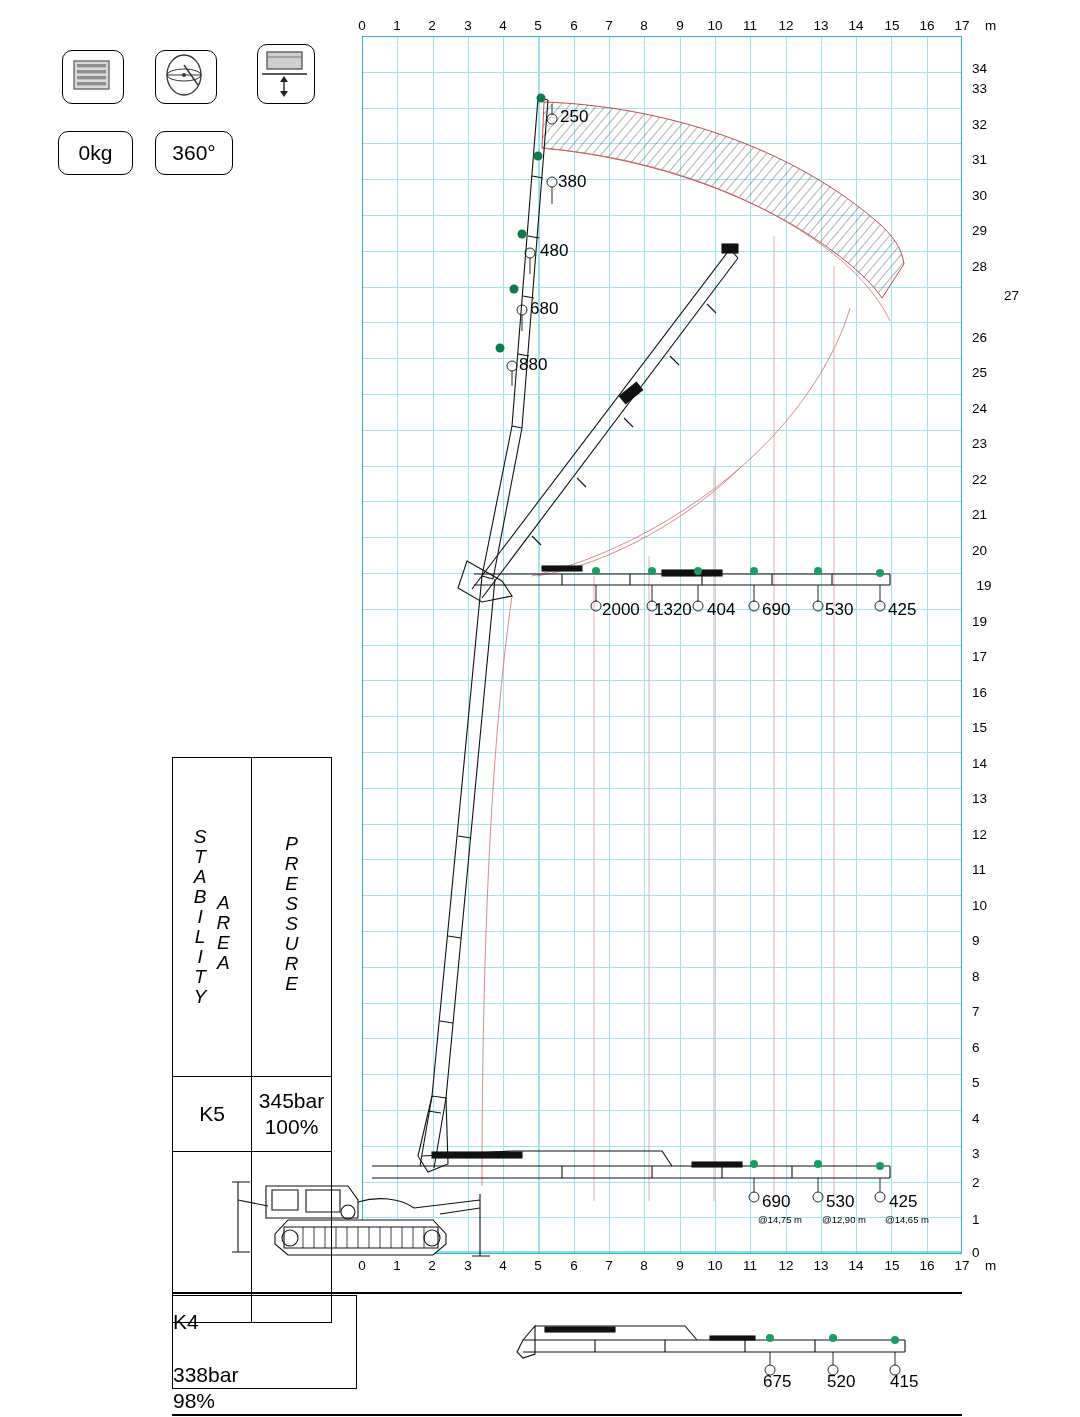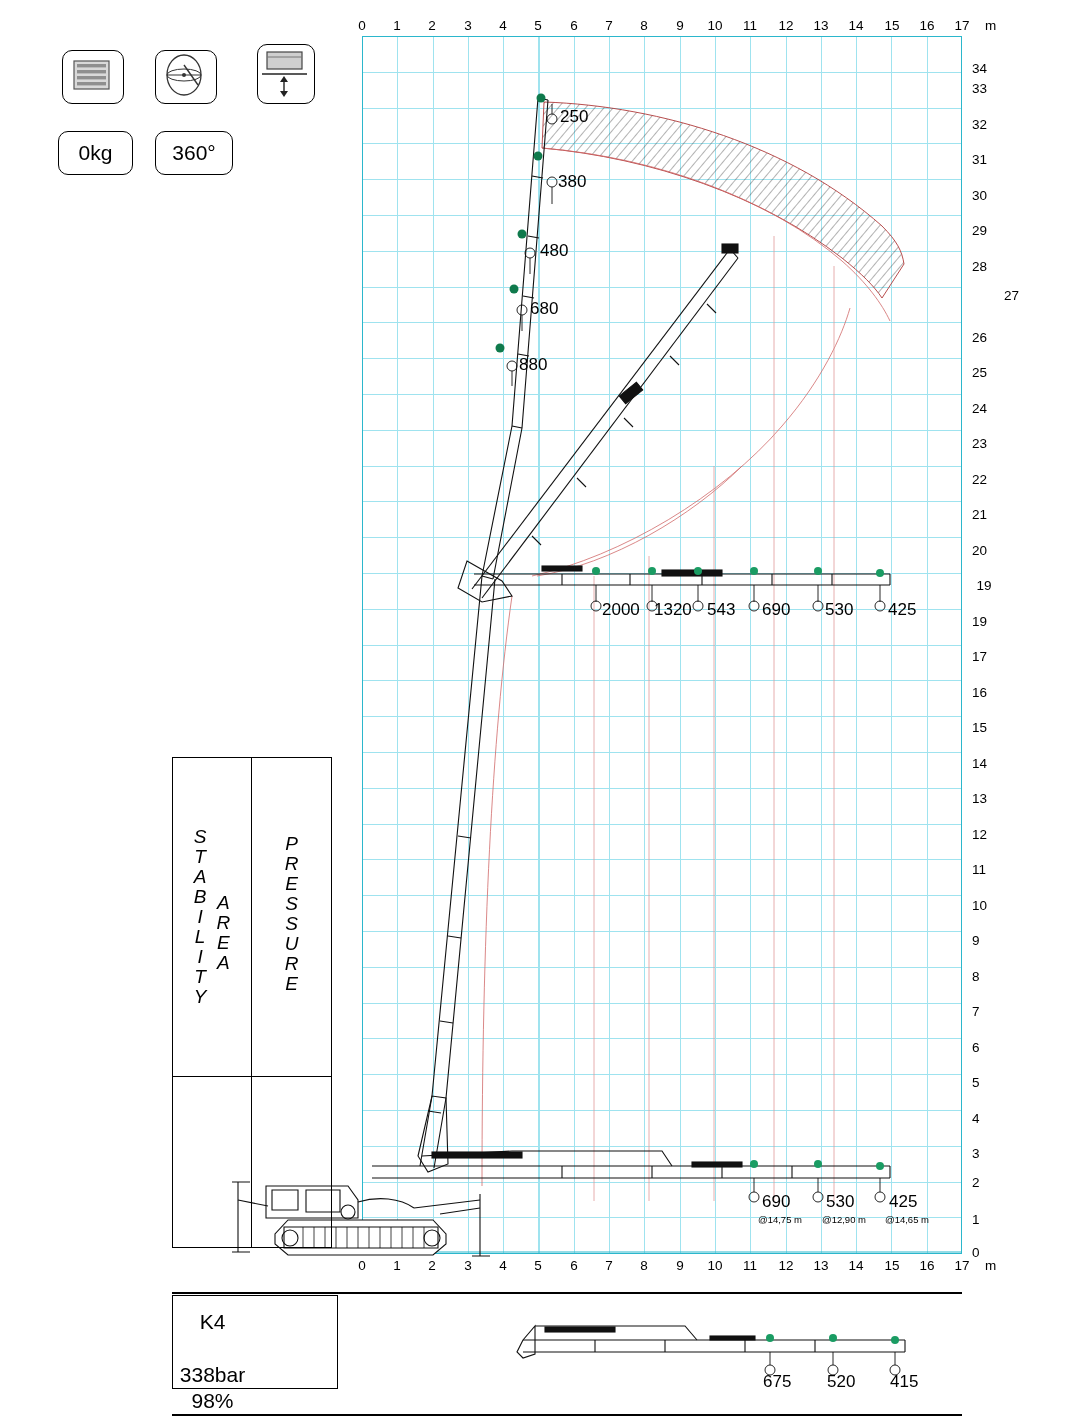--- a/index.html
+++ b/index.html
@@ -32,21 +32,21 @@
   
   #stab{position:absolute;left:172px;top:757px;width:160px;border:1.5px solid #000;box-sizing:border-box;}
   #stab .row{display:flex;}
   #stab .cell{box-sizing:border-box;border-right:1.5px solid #000;display:flex;align-items:center;justify-content:center;text-align:center;}
   #stab .cell:last-child{border-right:none;}
   .vert-head{font-style:italic;font-size:19px;line-height:20px;padding:10px 0;letter-spacing:0px;}
   .hrow{border-top:1.5px solid #000;}
   .kcell{font-size:21px;padding:14px 0;}
   .pcell{font-size:21px;padding:14px 0;line-height:26px;}
 
-  #stab2{position:absolute;left:172px;top:1295px;width:166px;border:1.5px solid #000;box-sizing:border-box;text-align:center;}
+  #stab2{position:absolute;left:172px;top:1295px;width:185px;border:1.5px solid #000;box-sizing:border-box;}
 
   .sep-line{position:absolute;background:#000;height:1.5px;}
 
   svg{display:block;}
 </style>
 </head>
 <body>
 
 <div class="icon-btn sq" style="left:62px;top:50px;">
   <svg width="57" height="49" viewBox="0 0 57 49">
@@ -349,21 +349,21 @@
 </div>
 
 <div class="lbl" style="left:560px;top:107px;">250</div>
 <div class="lbl" style="left:558px;top:172px;">380</div>
 <div class="lbl" style="left:540px;top:241px;">480</div>
 <div class="lbl" style="left:530px;top:299px;">680</div>
 <div class="lbl" style="left:519px;top:355px;">880</div>
 
 <div class="lbl" style="left:602px;top:600px;">2000</div>
 <div class="lbl" style="left:654px;top:600px;">1320</div>
-<div class="lbl" style="left:707px;top:600px;">543</div>
+<div class="lbl" style="left:707px;top:600px;">404</div>
 <div class="lbl" style="left:762px;top:600px;">690</div>
 <div class="lbl" style="left:825px;top:600px;">530</div>
 <div class="lbl" style="left:888px;top:600px;">425</div>
 
 <div class="lbl" style="left:762px;top:1192px;">690</div>
 <div class="lbl" style="left:826px;top:1192px;">530</div>
 <div class="lbl" style="left:889px;top:1192px;">425</div>
 <div class="lbl sm" style="left:758px;top:1214px;">@14,75 m</div>
 <div class="lbl sm" style="left:822px;top:1214px;">@12,90 m</div>
 <div class="lbl sm" style="left:885px;top:1214px;">@14,65 m</div>
@@ -424,20 +424,27 @@
         <div>R</div>
         <div>E</div>
         <div>S</div>
         <div>S</div>
         <div>U</div>
         <div>R</div>
         <div>E</div>
       </div>
     </div>
   </div>
+  <div class="row hrow" style="height:74px;">
+    <div class="cell kcell" style="width:79px;">K5</div>
+    <div class="cell pcell" style="width:79px;flex-direction:column;">
+      <div>345bar</div>
+      <div>100%</div>
+    </div>
+  </div>
   <div class="row hrow" style="height:170px;">
     <div class="cell" style="width:79px;"></div>
     <div class="cell" style="width:79px;"></div>
   </div>
 </div>
 
 <div id="stab2">
   <div class="row" style="height:92px;">
     <div class="cell kcell" style="width:79px;">K4</div>
     <div class="cell pcell" style="width:79px;flex-direction:column;">

